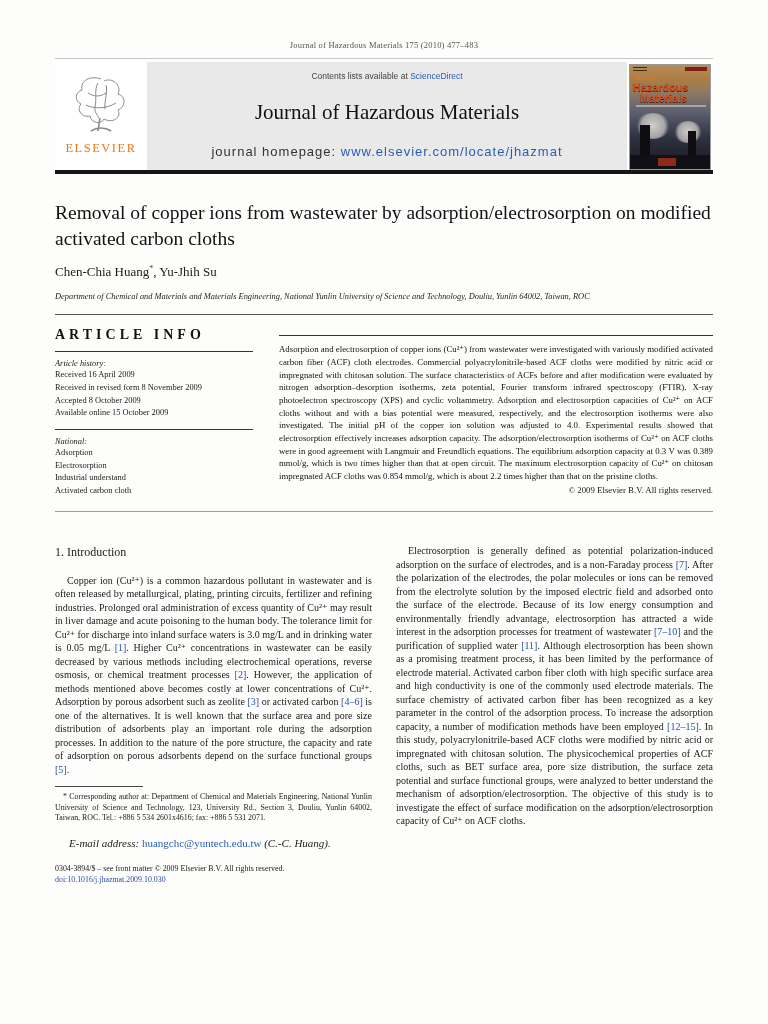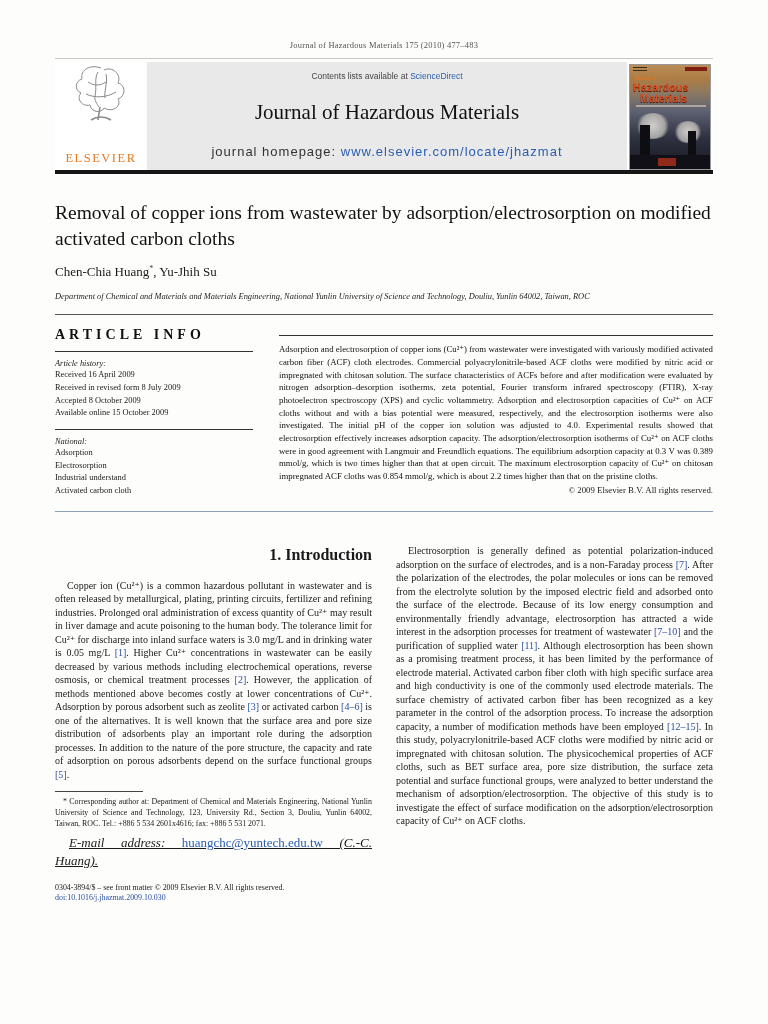--- a/index.html
+++ b/index.html
@@ -5,21 +5,21 @@
   * { margin:0; padding:0; box-sizing:border-box; }
   html,body { background:#888; }
   .page {
     width:768px; height:1024px; margin:0 auto; background:#fdfdfc;
     padding:40px 55px 0 55px; overflow:hidden; position:relative;
     font-family:"Liberation Serif","DejaVu Serif",serif; color:#1a1a1a;
   }
   .citation { text-align:center; font-size:8.5px; color:#555; letter-spacing:.2px; }
   .rule-thin { border:none; border-top:1px solid #c7c7c7; margin-top:8px; }
   .masthead { display:flex; margin-top:3px; height:108px; }
-  .logo-box { width:92px; background:#fff; display:flex; flex-direction:column; align-items:center; justify-content:space-between; padding-bottom:4px; }
+  .logo-box { width:92px; background:#fff; display:flex; flex-direction:column; align-items:center; justify-content:center; padding-bottom:4px; }
   .logo-box svg { display:block; }
   .elsevier-word { font-size:12.5px; color:#e8791e; letter-spacing:1.5px; margin-top:2px; font-family:"Liberation Serif",serif; }
   .band {
     flex:1; background:#e9e9e9; display:flex; flex-direction:column; align-items:center;
     justify-content:space-between; padding:9px 0 11px 0;
   }
   .contents-line { font-family:"Liberation Sans",sans-serif; font-size:8.5px; color:#444; }
   .link { color:#2a5db0; text-decoration:none; cursor:pointer; }
   .journal-title { font-size:21px; color:#111; }
   .homepage-line { font-family:"Liberation Sans",sans-serif; font-size:13px; color:#333; letter-spacing:1px; }
@@ -55,27 +55,27 @@
   .sec-head { font-size:14px; font-weight:bold; letter-spacing:4px; color:#111; }
   .head-rule { border:none; border-top:1px solid #333; margin:8px 0 7px 0; }
   .info-col .lbl { font-style:italic; font-size:8.4px; margin-bottom:1px; }
   .info-col .item { font-size:8.4px; line-height:1.5; }
   .info-rule { border:none; border-top:1px solid #333; margin:9px 0 7px 0; width:100%; }
   .abs-text { font-size:8.8px; line-height:1.44; text-align:justify; color:#111; }
   .abs-copy { font-size:8.8px; text-align:right; margin-top:2px; }
   .rule-blue { border:none; border-top:1px solid #8fa0bc; margin-top:14px; }
   .columns { display:flex; gap:24px; margin-top:32px; }
   .col { flex:1; font-size:10px; line-height:1.35; text-align:justify; }
-  .intro-head { font-weight:bold; font-size:16px; margin-bottom:13px; text-align:right; }
+  .intro-head { font-weight:normal; font-size:12px; margin-bottom:13px; text-align:left; }
   .para { text-indent:12px; }
   .ref { color:#2a4fa2; }
   .footnote { margin-top:10px; }
   .fn-rule { border:none; border-top:1px solid #444; width:88px; margin:0 0 5px 0; }
   .fn-text { font-size:7.9px; line-height:1.35; text-align:justify; text-indent:8px; }
-  .fn-email { font-size:13px; line-height:1.35; text-indent:14px; margin-top:5px;text-decoration:underline; }
+  .fn-email { font-size:11px; line-height:1.35; text-indent:14px; margin-top:12px; }
   .fn-email .em-label { font-style:italic; }
   .imprint { margin-top:13px; }
   .imprint-issn { font-size:7.9px; }
   .imprint-doi { font-size:7.9px; color:#2a4fa2; }
   sup { font-size:70%; vertical-align:super; line-height:0; }
 </style>
 </head>
 <body>
 
 <div class="page">
@@ -134,21 +134,21 @@
   <div class="affiliation">Department of Chemical and Materials and Materials Engineering, National Yunlin University of Science and Technology, Douliu, Yunlin 64002, Taiwan, ROC</div>
 
   <hr class="rule-mid">
 
   <div class="info-abs">
     <div class="info-col">
       <div class="sec-head">ARTICLE INFO</div>
       <hr class="head-rule">
       <div class="lbl">Article history:</div>
       <div class="item">Received 16 April 2009</div>
-      <div class="item">Received in revised form 8 July 2009</div>
+      <div class="item">Received in revised form 8 November 2009</div>
       <div class="item">Accepted 8 October 2009</div>
       <div class="item">Available online 15 October 2009</div>
       <hr class="info-rule">
       <div class="lbl">National:</div>
       <div class="item">Adsorption</div>
       <div class="item">Electrosorption</div>
       <div class="item">Industrial understand</div>
       <div class="item">Activated carbon cloth</div>
     </div>
     <div class="abs-col">

